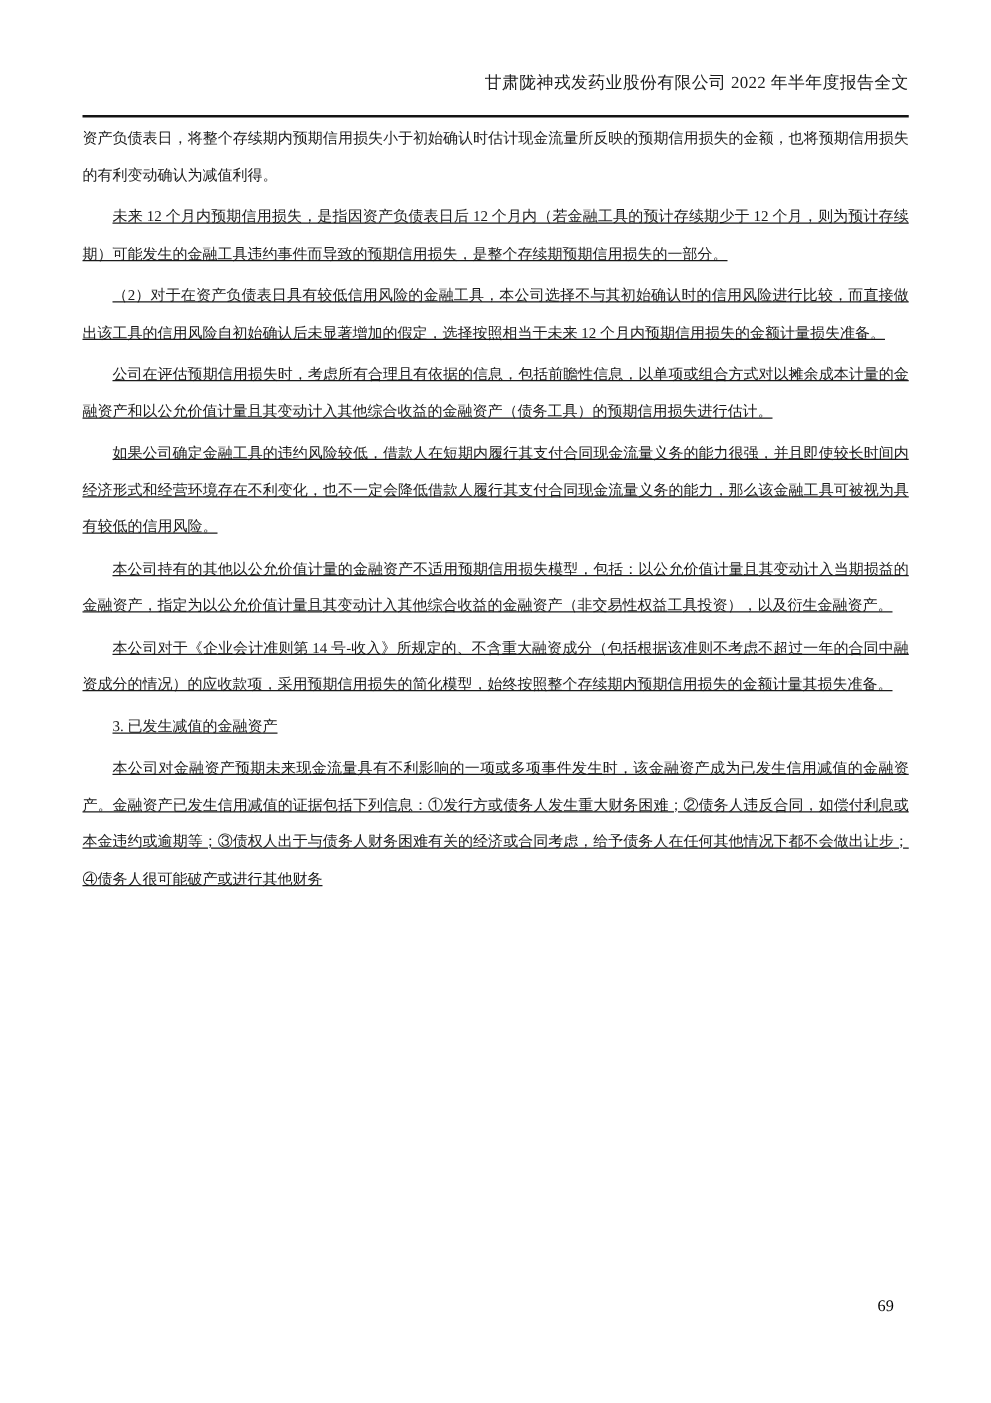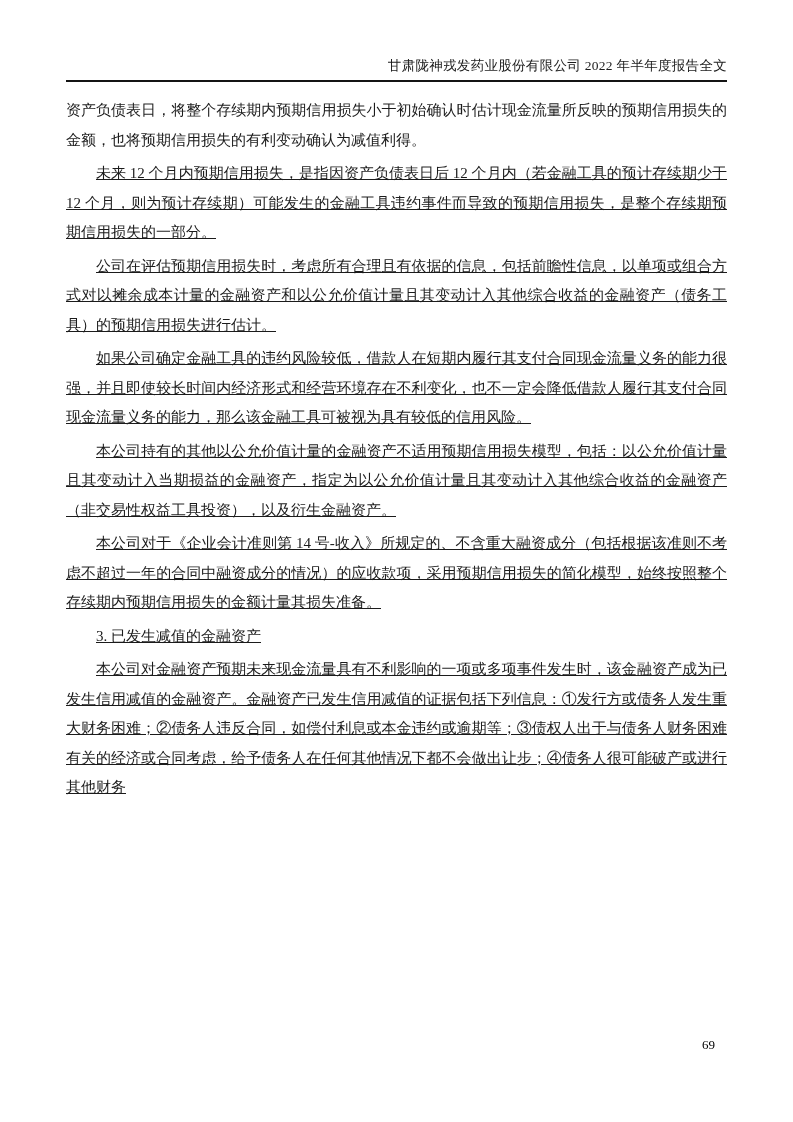--- a/index.html
+++ b/index.html
@@ -17,30 +17,30 @@
     color: #1b1b1b;
   }
   .header {
     position: absolute;
     top: 56px;
     left: 66px;
     right: 66px;
     text-align: right;
     font-size: 13.5px;
     line-height: 20px;
-    padding-bottom: 4px;
+    padding-bottom: 16px;
     border-bottom: 2px solid #141414;
     letter-spacing: 0.3px;
   }
   .content {
     position: absolute;
     top: 96px;
     left: 66px;
     right: 66px;
-    font-size: 15px;
+    font-size: 12px;
     line-height: 29.5px;
     text-align: justify;
   }
   .content p {
     margin: 0 0 4px 0;
   }
   .content p.indent {
     text-indent: 2em;
     text-decoration: underline;
   }
@@ -58,20 +58,21 @@
 
 <div class="page">
 
   <div class="header">
     <span>甘肃陇神戎发药业股份有限公司 2022 年半年度报告全文</span>
   </div>
 
   <div class="content">
     <p>资产负债表日，将整个存续期内预期信用损失小于初始确认时估计现金流量所反映的预期信用损失的金额，也将预期信用损失的有利变动确认为减值利得。</p>
     <p class="indent">未来 12 个月内预期信用损失，是指因资产负债表日后 12 个月内（若金融工具的预计存续期少于 12 个月，则为预计存续期）可能发生的金融工具违约事件而导致的预期信用损失，是整个存续期预期信用损失的一部分。</p>
+    <p class="indent">（2）对于在资产负债表日具有较低信用风险的金融工具，本公司选择不与其初始确认时的信用风险进行比较，而直接做出该工具的信用风险自初始确认后未显著增加的假定，选择按照相当于未来 12 个月内预期信用损失的金额计量损失准备。</p>
     <p class="indent">公司在评估预期信用损失时，考虑所有合理且有依据的信息，包括前瞻性信息，以单项或组合方式对以摊余成本计量的金融资产和以公允价值计量且其变动计入其他综合收益的金融资产（债务工具）的预期信用损失进行估计。</p>
     <p class="indent">如果公司确定金融工具的违约风险较低，借款人在短期内履行其支付合同现金流量义务的能力很强，并且即使较长时间内经济形式和经营环境存在不利变化，也不一定会降低借款人履行其支付合同现金流量义务的能力，那么该金融工具可被视为具有较低的信用风险。</p>
     <p class="indent">本公司持有的其他以公允价值计量的金融资产不适用预期信用损失模型，包括：以公允价值计量且其变动计入当期损益的金融资产，指定为以公允价值计量且其变动计入其他综合收益的金融资产（非交易性权益工具投资），以及衍生金融资产。</p>
     <p class="indent">本公司对于《企业会计准则第 14 号-收入》所规定的、不含重大融资成分（包括根据该准则不考虑不超过一年的合同中融资成分的情况）的应收款项，采用预期信用损失的简化模型，始终按照整个存续期内预期信用损失的金额计量其损失准备。</p>
     <p class="indent">3. 已发生减值的金融资产</p>
     <p class="indent">本公司对金融资产预期未来现金流量具有不利影响的一项或多项事件发生时，该金融资产成为已发生信用减值的金融资产。金融资产已发生信用减值的证据包括下列信息：①发行方或债务人发生重大财务困难；②债务人违反合同，如偿付利息或本金违约或逾期等；③债权人出于与债务人财务困难有关的经济或合同考虑，给予债务人在任何其他情况下都不会做出让步；④债务人很可能破产或进行其他财务</p>
   </div>
 
   <div class="page-number">69</div>
 

